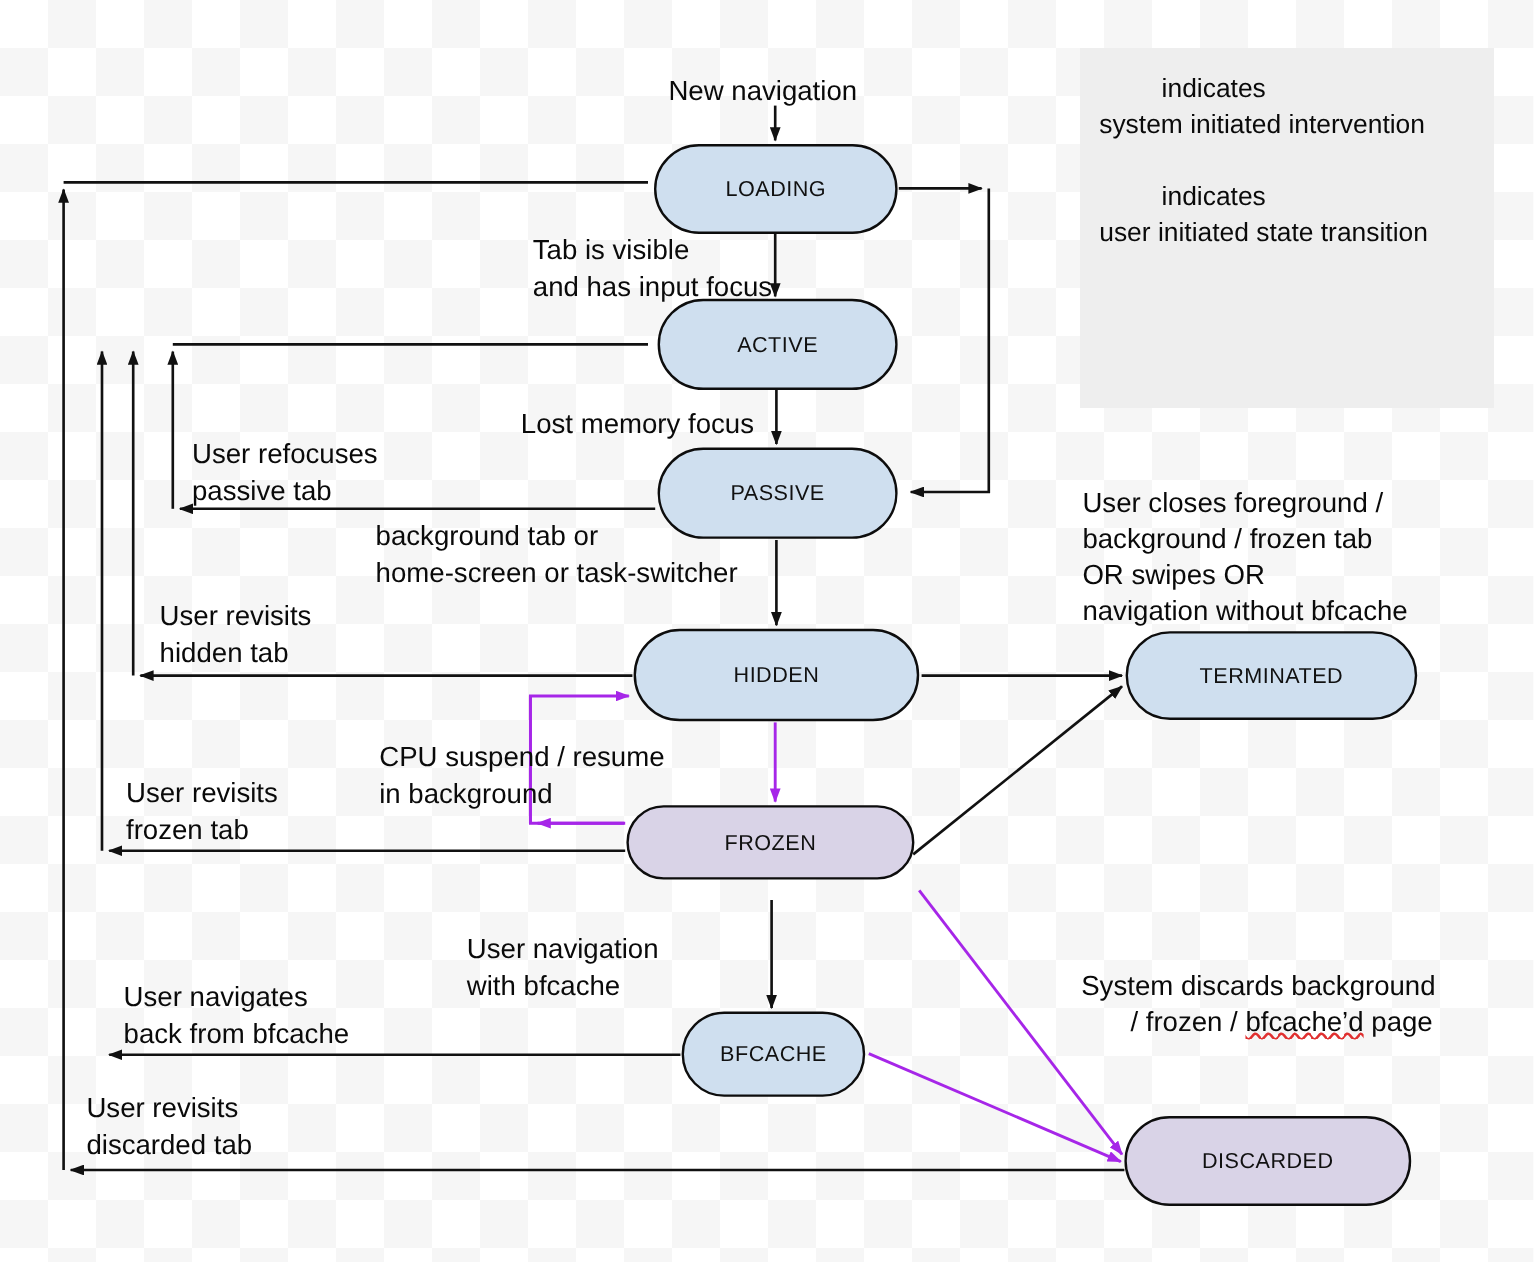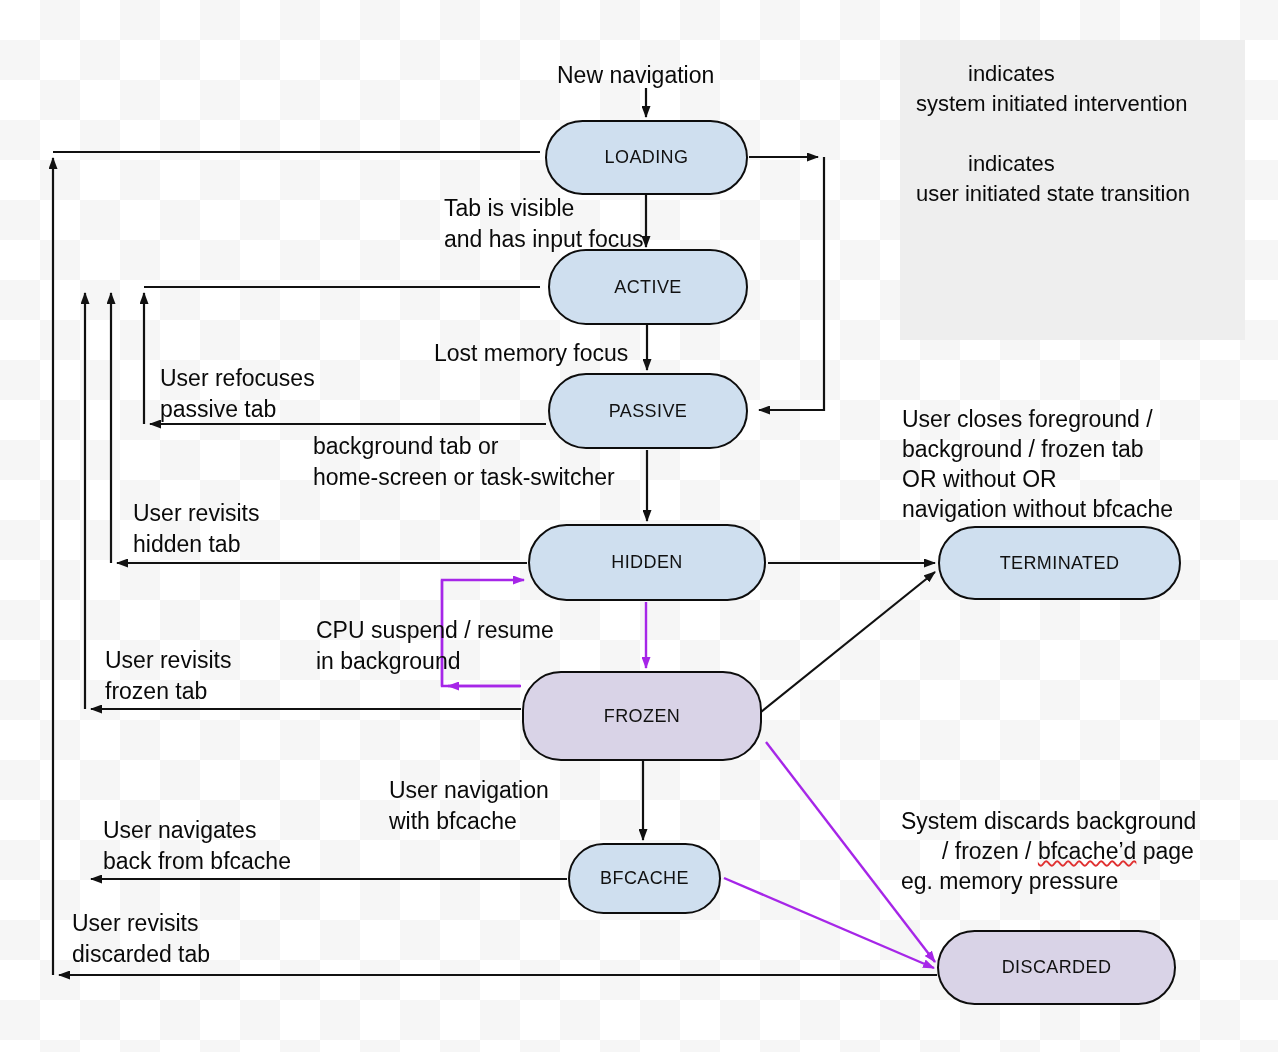--- a/index.html
+++ b/index.html
@@ -126,21 +126,21 @@
   </div>
 
   <div class="node blue" style="left:548px;top:373px;width:200px;height:76px;border-radius:38px;">
     <span>PASSIVE</span>
   </div>
 
   <div class="node blue" style="left:528px;top:524px;width:238px;height:77px;border-radius:39px;">
     <span>HIDDEN</span>
   </div>
 
-  <div class="node violet" style="left:522px;top:671px;width:240px;height:90px;border-radius:39px;">
+  <div class="node violet" style="left:522px;top:671px;width:240px;height:62px;border-radius:39px;">
     <span>FROZEN</span>
   </div>
 
   <div class="node blue" style="left:568px;top:843px;width:153px;height:71px;border-radius:36px;">
     <span>BFCACHE</span>
   </div>
 
   <div class="node blue" style="left:938px;top:526px;width:243px;height:74px;border-radius:37px;">
     <span>TERMINATED</span>
   </div>
@@ -175,20 +175,19 @@
 with bfcache</div>
 
   <div class="lbl" style="left:103px;top:815px;">User navigates
 back from bfcache</div>
 
   <div class="lbl" style="left:72px;top:908px;">User revisits
 discarded tab</div>
 
   <div class="lbl" style="left:902px;top:404px;">User closes foreground /</div>
   <div class="lbl" style="left:902px;top:434px;">background / frozen tab</div>
-  <div class="lbl" style="left:902px;top:464px;">OR without OR</div>
+  <div class="lbl" style="left:902px;top:464px;">OR swipes OR</div>
   <div class="lbl" style="left:902px;top:494px;">navigation without bfcache</div>
 
   <div class="lbl" style="left:901px;top:806px;">System discards background</div>
   <div class="lbl" style="left:901px;top:836px;margin-left:41px;"><span>/ frozen / </span><span class="sp">bfcache’d</span><span> page</span></div>
-  <div class="lbl" style="left:901px;top:866px;">eg. memory pressure</div>
 
 </div>
 
 </body></html>

